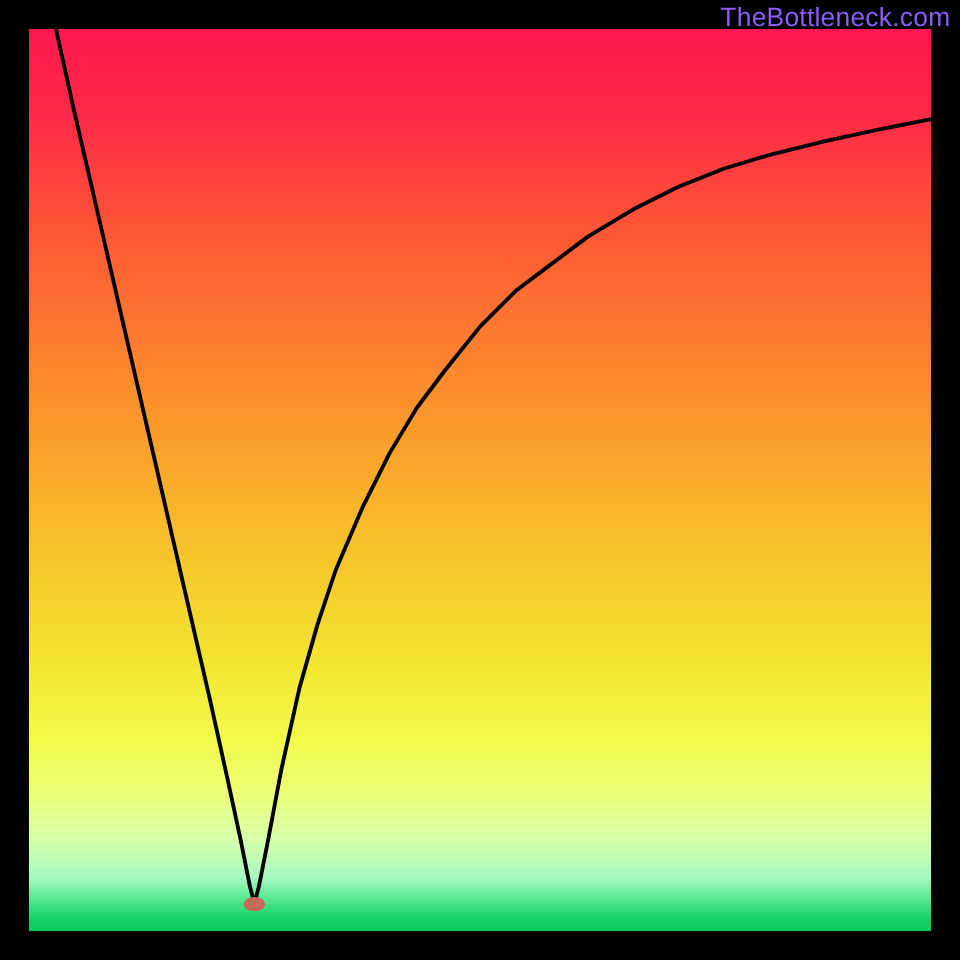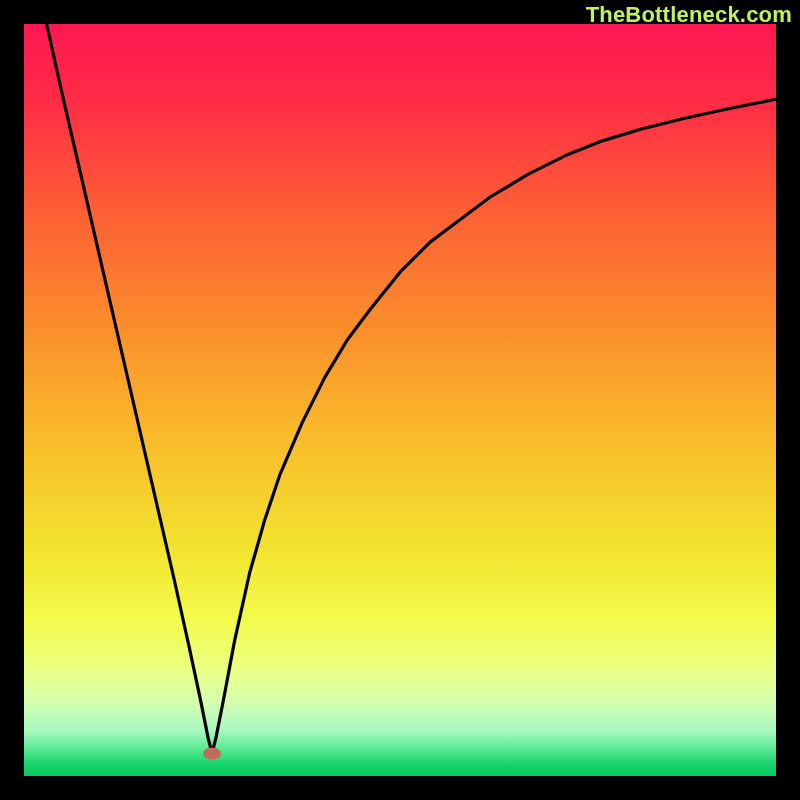--- a/index.html
+++ b/index.html
@@ -23,23 +23,23 @@
     position: absolute;
     left: 0;
     top: 0;
     width: 752px;
     height: 752px;
   }
   .watermark {
     position: absolute;
     top: 2px;
     right: 8px;
-    color: #bef264;
+    color: #8b5cf6;
     font-size: 22px;
-    font-weight: 700;
+    font-weight: 400;
     letter-spacing: 0.2px;
     user-select: none;
   }
   svg { display: block; }
 </style>
 </head>
 <body>
 
 <div class="watermark">TheBottleneck.com</div>
 

